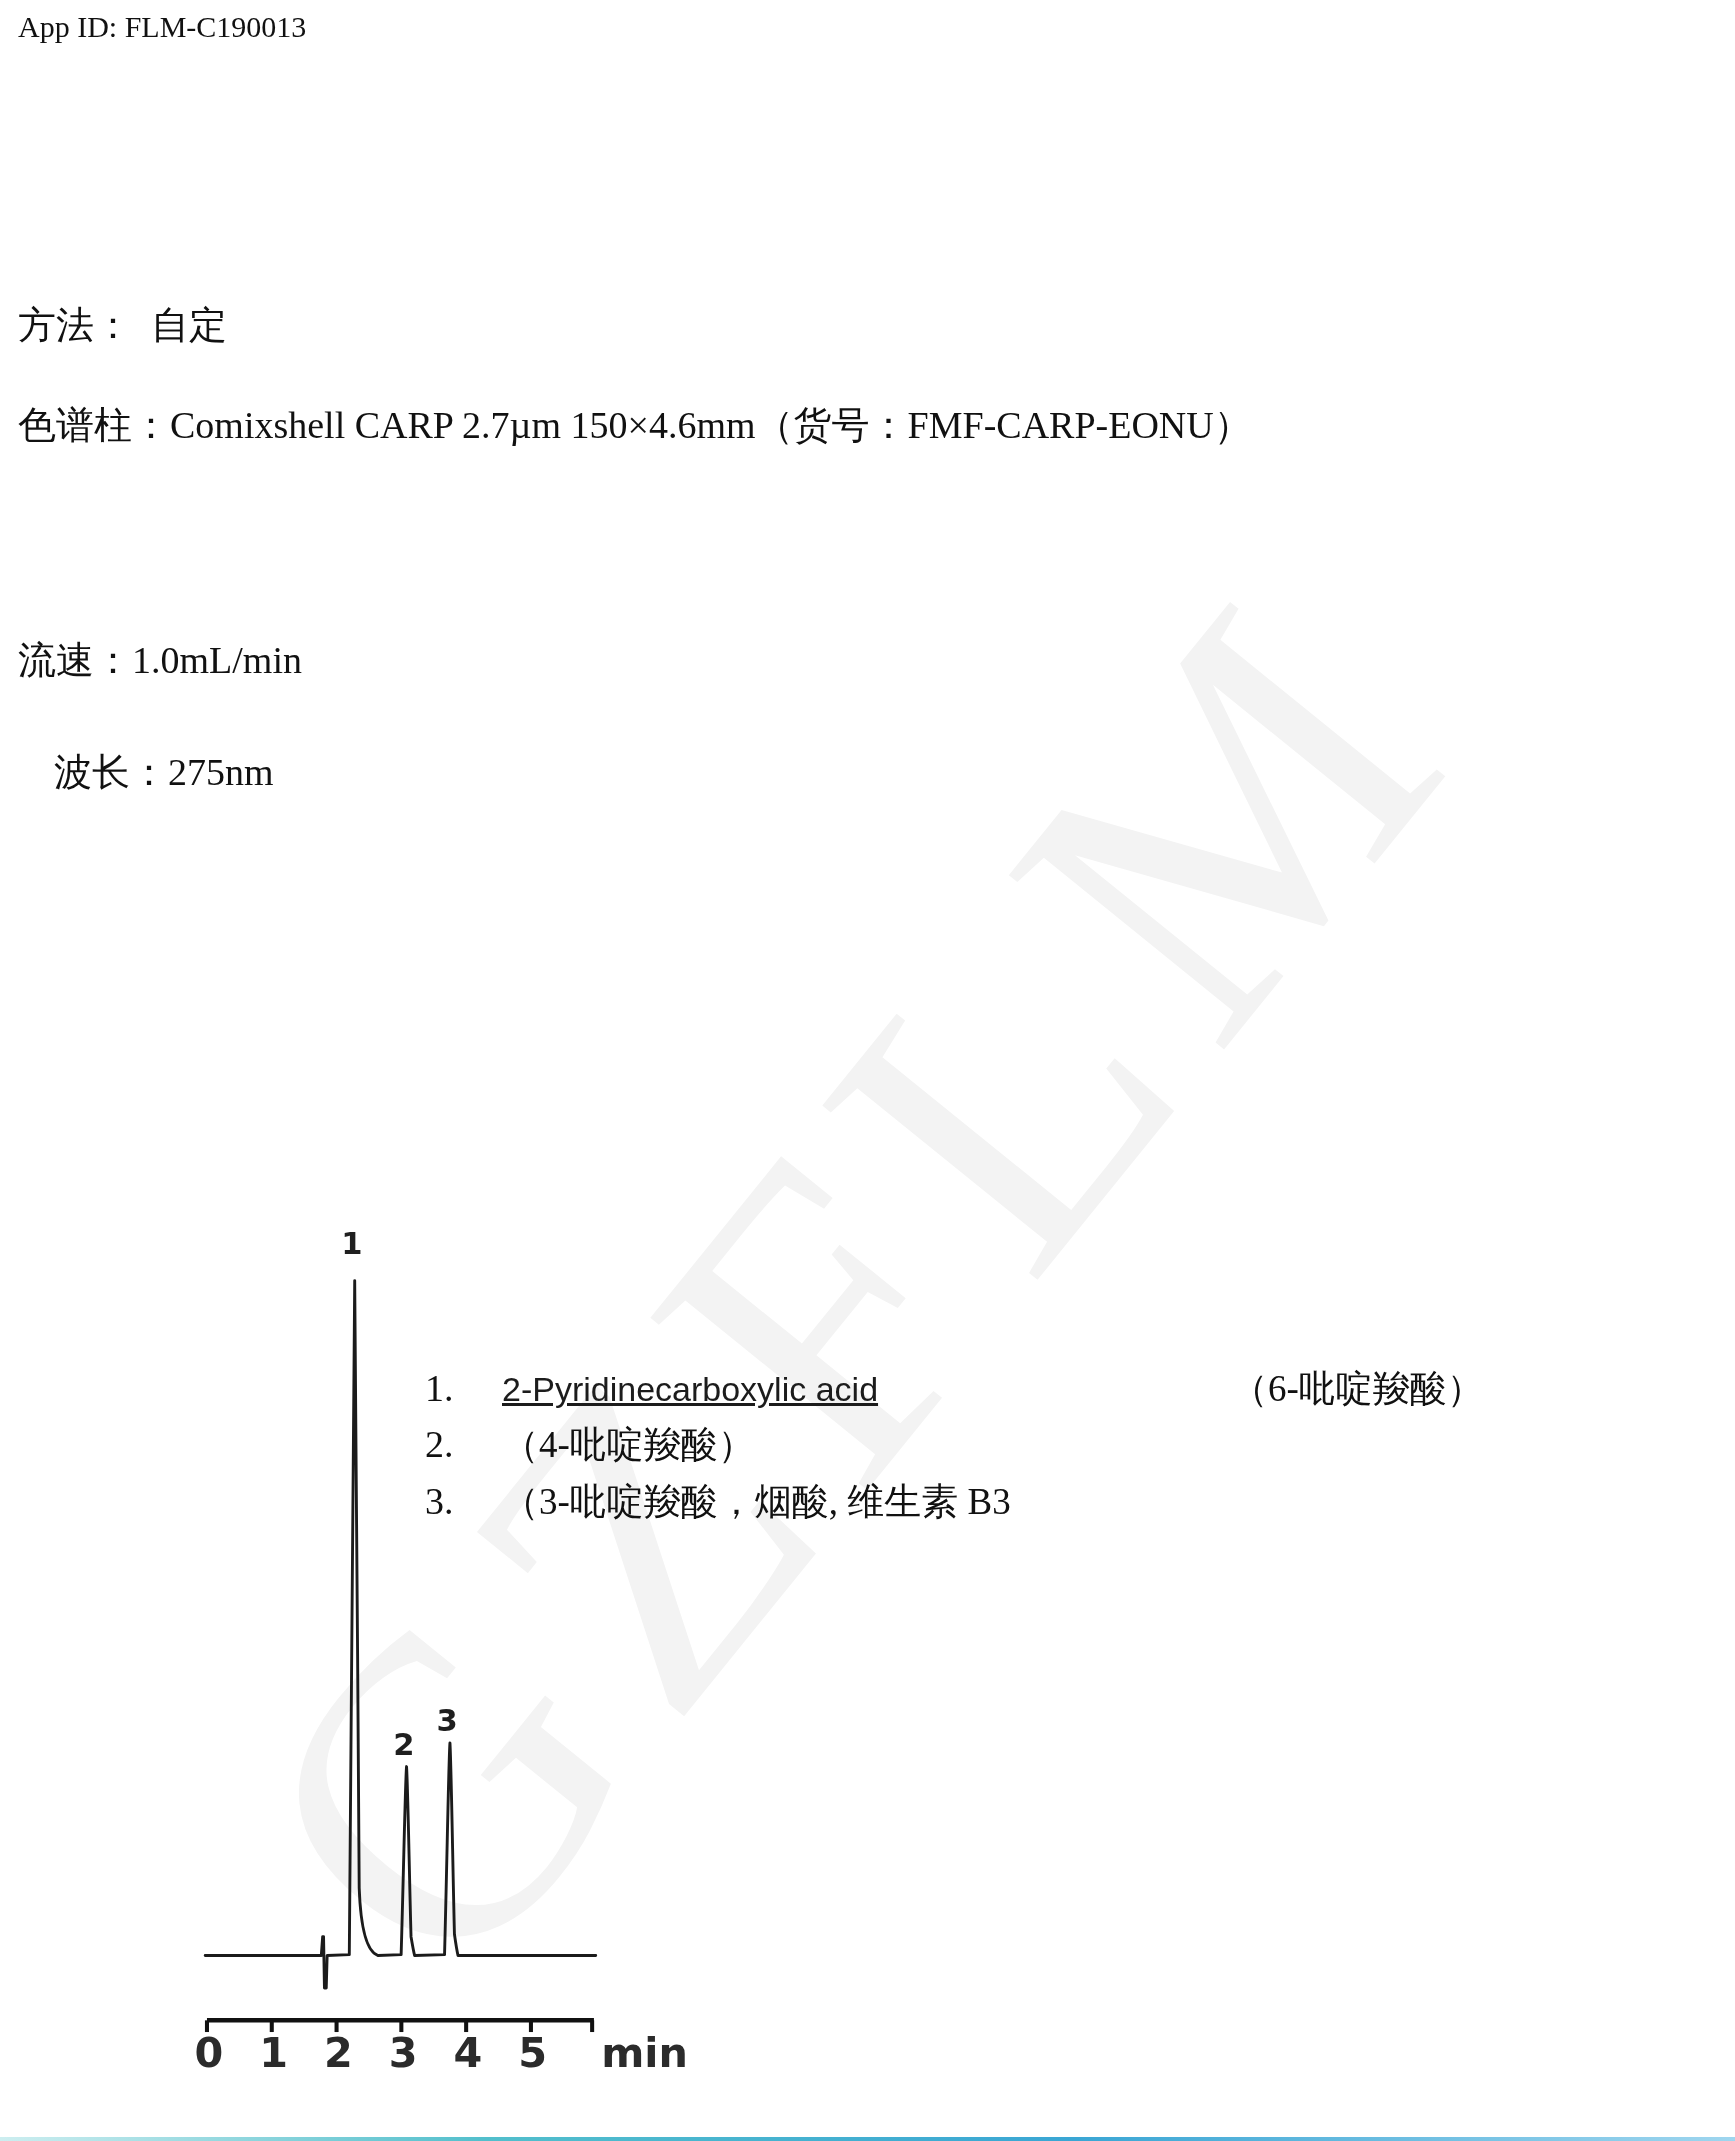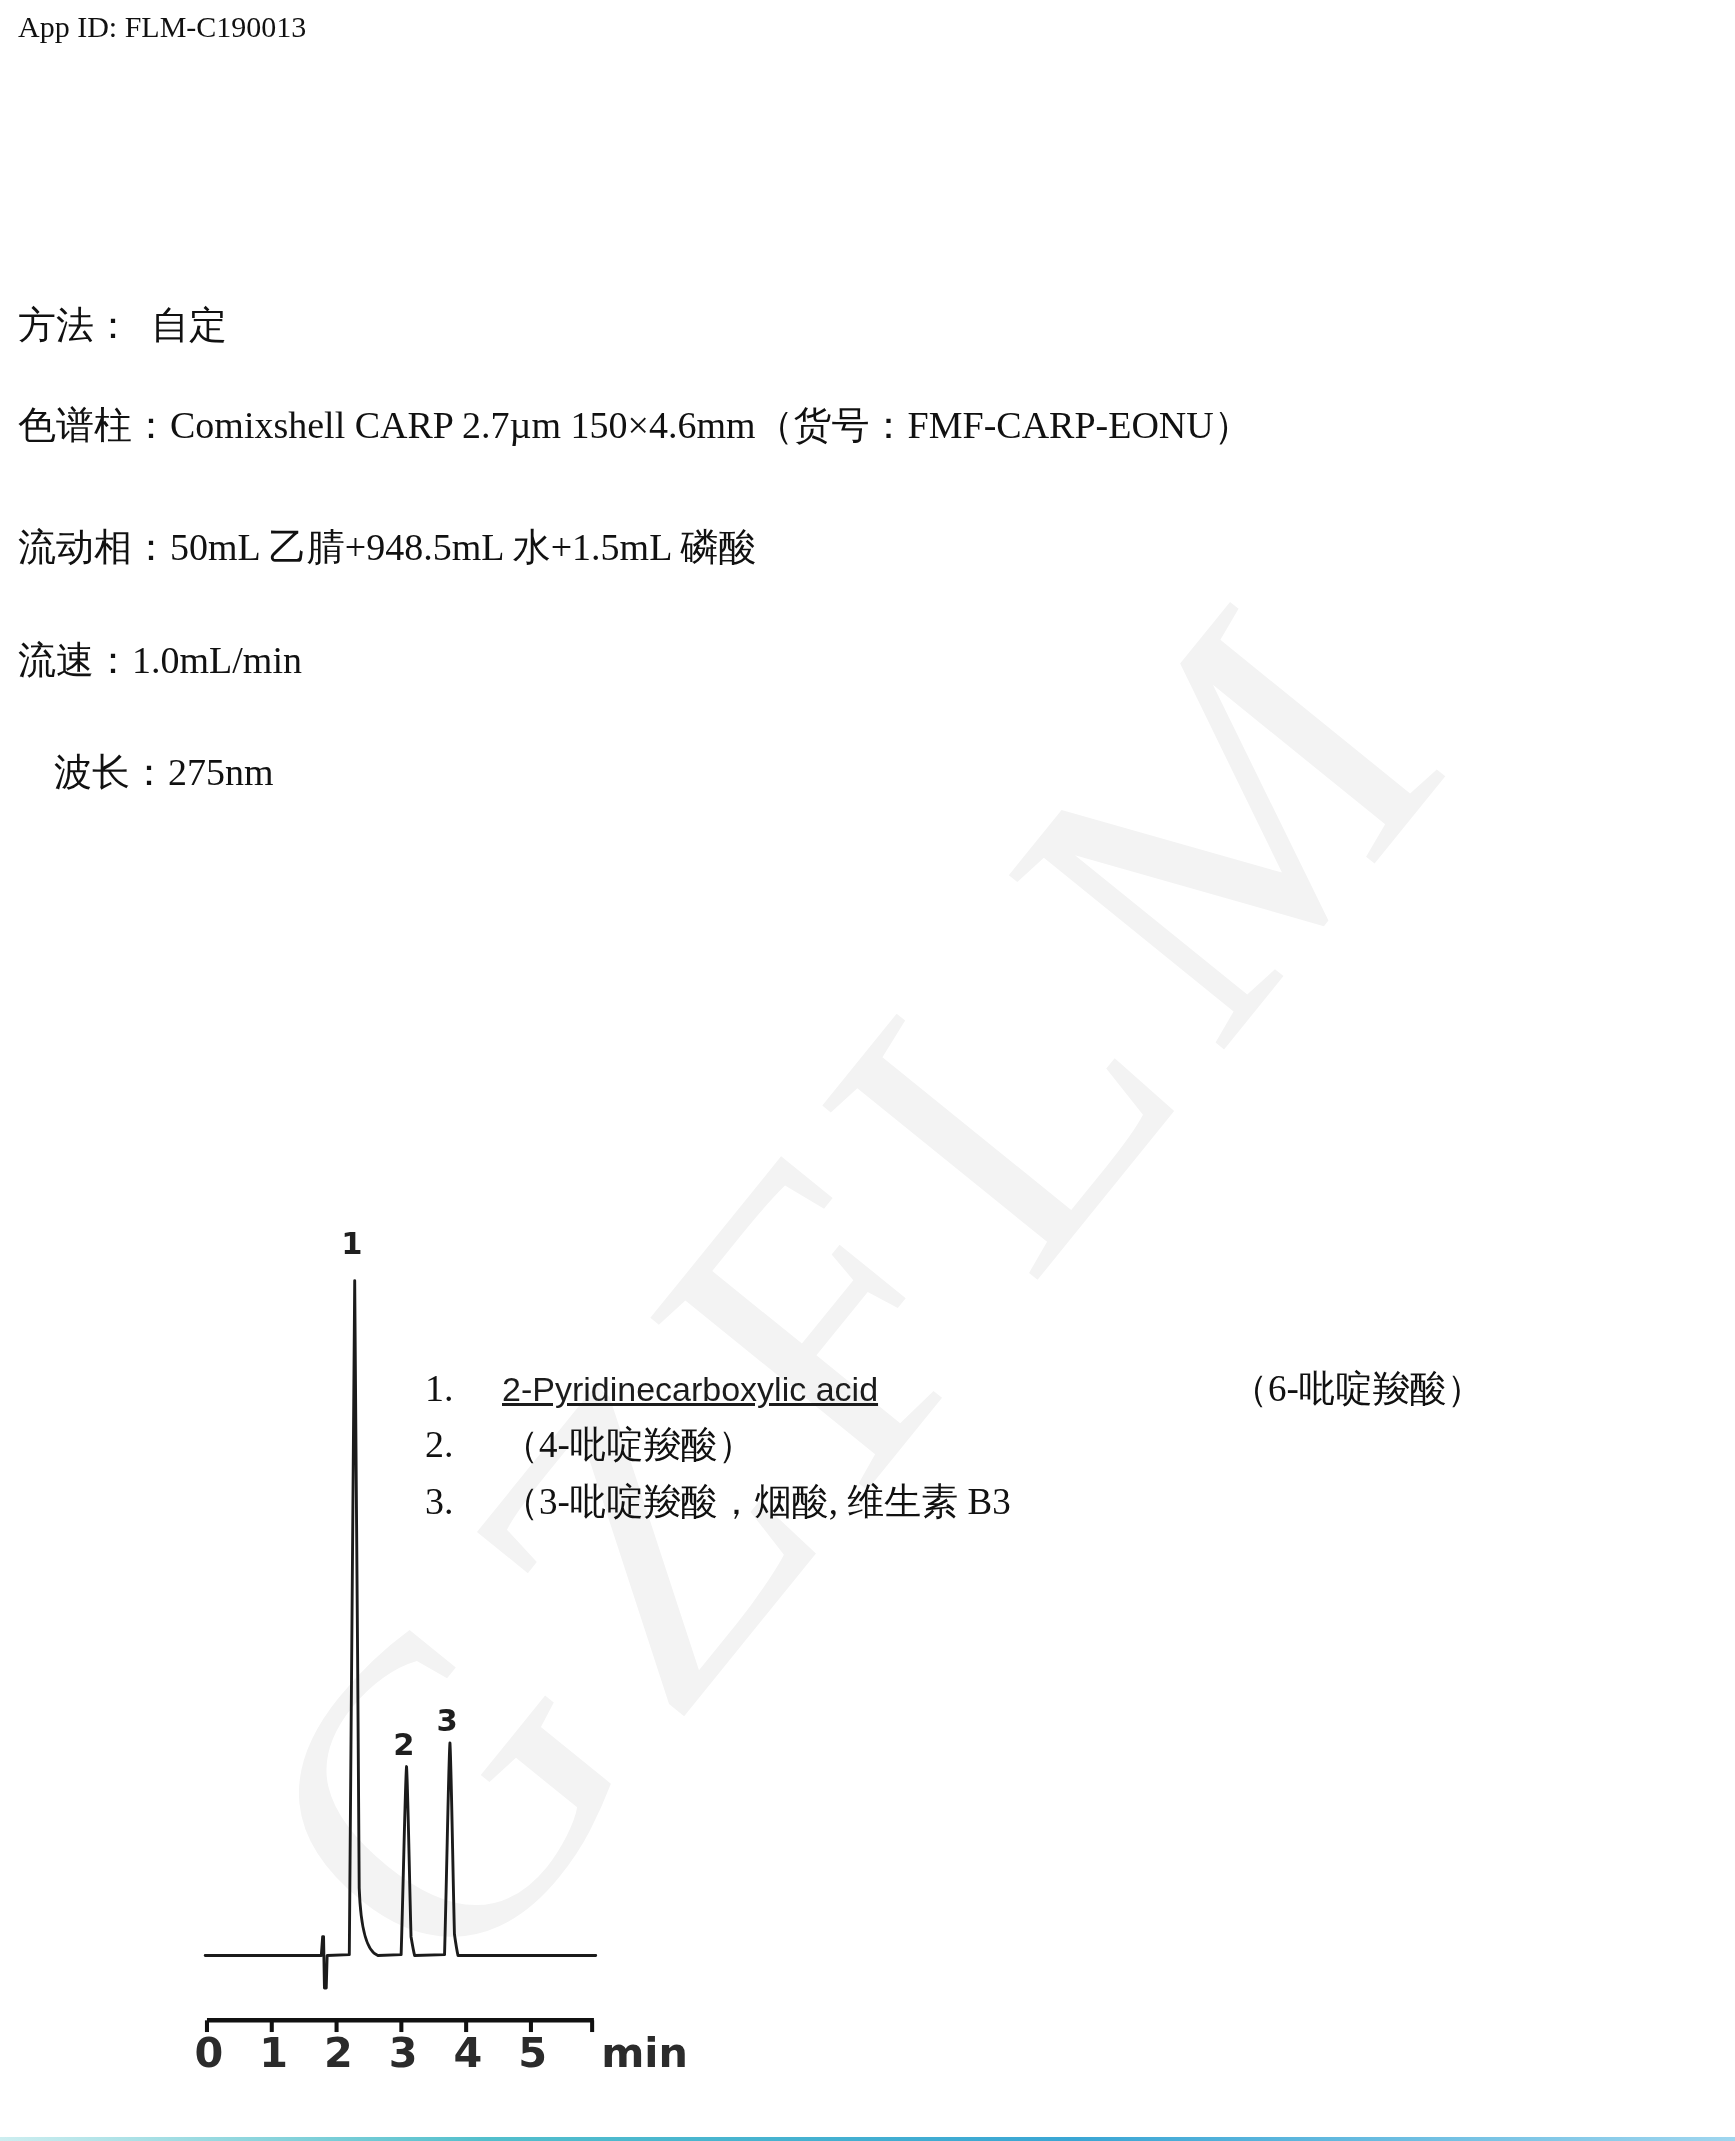--- a/index.html
+++ b/index.html
@@ -104,21 +104,20 @@
 
 <div class="page">
 
   <div class="watermark">GZFLM</div>
 
   <div class="app-id">App ID: FLM-C190013</div>
 
 
   <div class="info-line l0">方法：  自定</div>
   <div class="info-line l1">色谱柱：Comixshell CARP 2.7µm 150×4.6mm（货号：FMF-CARP-EONU）</div>
-  <div class="info-line l2">流动相：50mL 乙腈+948.5mL 水+1.5mL 磷酸</div>
   <div class="info-line l3">流速：1.0mL/min</div>
   <div class="info-line l4">波长：275nm</div>
 
   <svg class="chrom-svg" id="chrom" viewBox="0 0 1928 2379" aria-hidden="true">
       <path d="M 228 2173 H 357.03999999999996 L 358.53999999999996 2152 L 359.53999999999996 2152 L 360.53999999999996 2209 L 362.53999999999996 2209 L 363.53999999999996 2173 L 388.15999999999997 2172 C 390.96 1835.5 392.76 1475.5 394.15999999999997 1423 C 395.55999999999995 1490.5 397.35999999999996 1873 399.15999999999997 2098 Q 401.65999999999997 2167 420.15999999999997 2173 L 445.76 2172 C 448.56 2078.5 450.36 1977.7 451.76 1963 C 453.15999999999997 1981.9 454.96 2089 456.76 2152 Q 459.26 2167 460.76 2173 L 494 2172 C 496.8 2066.6875 498.6 1953.2875 500 1936.75 C 501.4 1958.0125 503.2 2078.5 505 2149.375 Q 507.5 2167 509 2173 H 662" fill="none" stroke="#1b1b1b" stroke-width="3.2" stroke-linejoin="round" stroke-linecap="round"></path>
       <text x="391.15999999999997" y="1393" text-anchor="middle" font-family="&quot;DejaVu Sans&quot;,&quot;Liberation Sans&quot;,sans-serif" font-size="34" font-weight="bold" fill="#1f1f1f">1</text>
       <text x="448.76" y="1950" text-anchor="middle" font-family="&quot;DejaVu Sans&quot;,&quot;Liberation Sans&quot;,sans-serif" font-size="34" font-weight="bold" fill="#1f1f1f">2</text>
       <text x="497" y="1923.75" text-anchor="middle" font-family="&quot;DejaVu Sans&quot;,&quot;Liberation Sans&quot;,sans-serif" font-size="34" font-weight="bold" fill="#1f1f1f">3</text>
       <line x1="230" y1="2245" x2="660" y2="2245" stroke="#111111" stroke-width="5"></line>
       <line x1="230" y1="2245" x2="230" y2="2258" stroke="#111111" stroke-width="4.5"></line>

